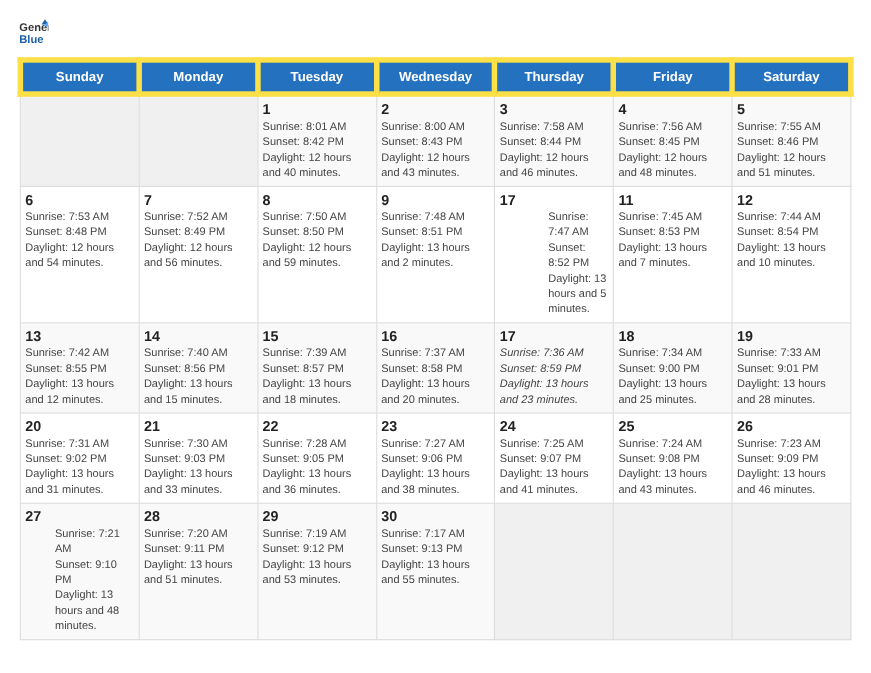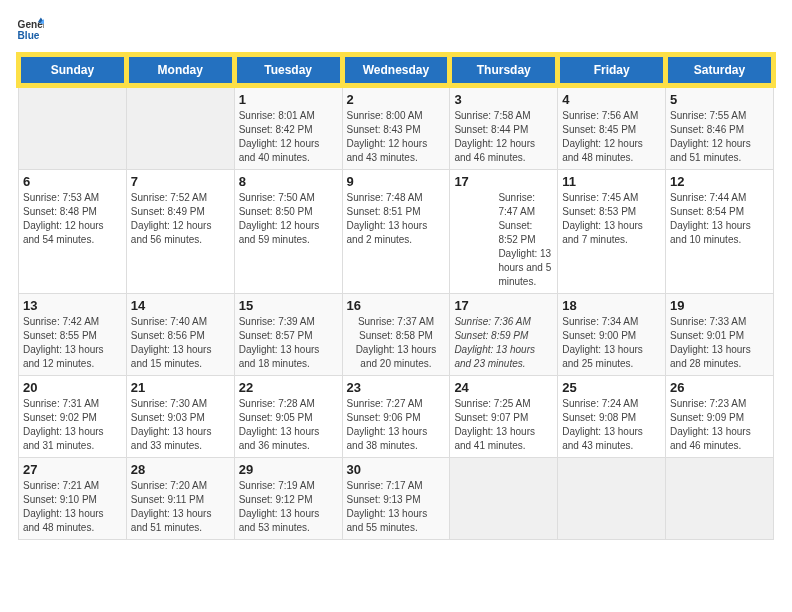--- a/index.html
+++ b/index.html
@@ -204,21 +204,21 @@
 Daylight: 13 hours and 15 minutes.</div>
         </td>
         <td>
           <div class="day-number">15</div>
           <div class="day-info" style="white-space: pre-line;">Sunrise: 7:39 AM
 Sunset: 8:57 PM
 Daylight: 13 hours and 18 minutes.</div>
         </td>
         <td>
           <div class="day-number">16</div>
-          <div class="day-info" style="white-space: pre-line; text-align: center;">Sunrise: 7:37 AM
+          <div class="day-info" style="white-space: pre-line;">Sunrise: 7:37 AM
 Sunset: 8:58 PM
 Daylight: 13 hours and 20 minutes.</div>
         </td>
         <td>
           <div class="day-number">17</div>
           <div class="day-info" style="white-space: pre-line; font-style: italic;">Sunrise: 7:36 AM
 Sunset: 8:59 PM
 Daylight: 13 hours and 23 minutes.</div>
         </td>
         <td>
@@ -274,21 +274,21 @@
         <td>
           <div class="day-number">26</div>
           <div class="day-info" style="white-space: pre-line;">Sunrise: 7:23 AM
 Sunset: 9:09 PM
 Daylight: 13 hours and 46 minutes.</div>
         </td>
       </tr>
       <tr>
         <td>
           <div class="day-number">27</div>
-          <div class="day-info" style="white-space: pre-line;">Sunrise: 7:21 AM
+          <div class="day-info" style="white-space: pre-line; margin-left: 27px;">Sunrise: 7:21 AM
 Sunset: 9:10 PM
 Daylight: 13 hours and 48 minutes.</div>
         </td>
         <td>
           <div class="day-number">28</div>
           <div class="day-info" style="white-space: pre-line;">Sunrise: 7:20 AM
 Sunset: 9:11 PM
 Daylight: 13 hours and 51 minutes.</div>
         </td>
         <td>

